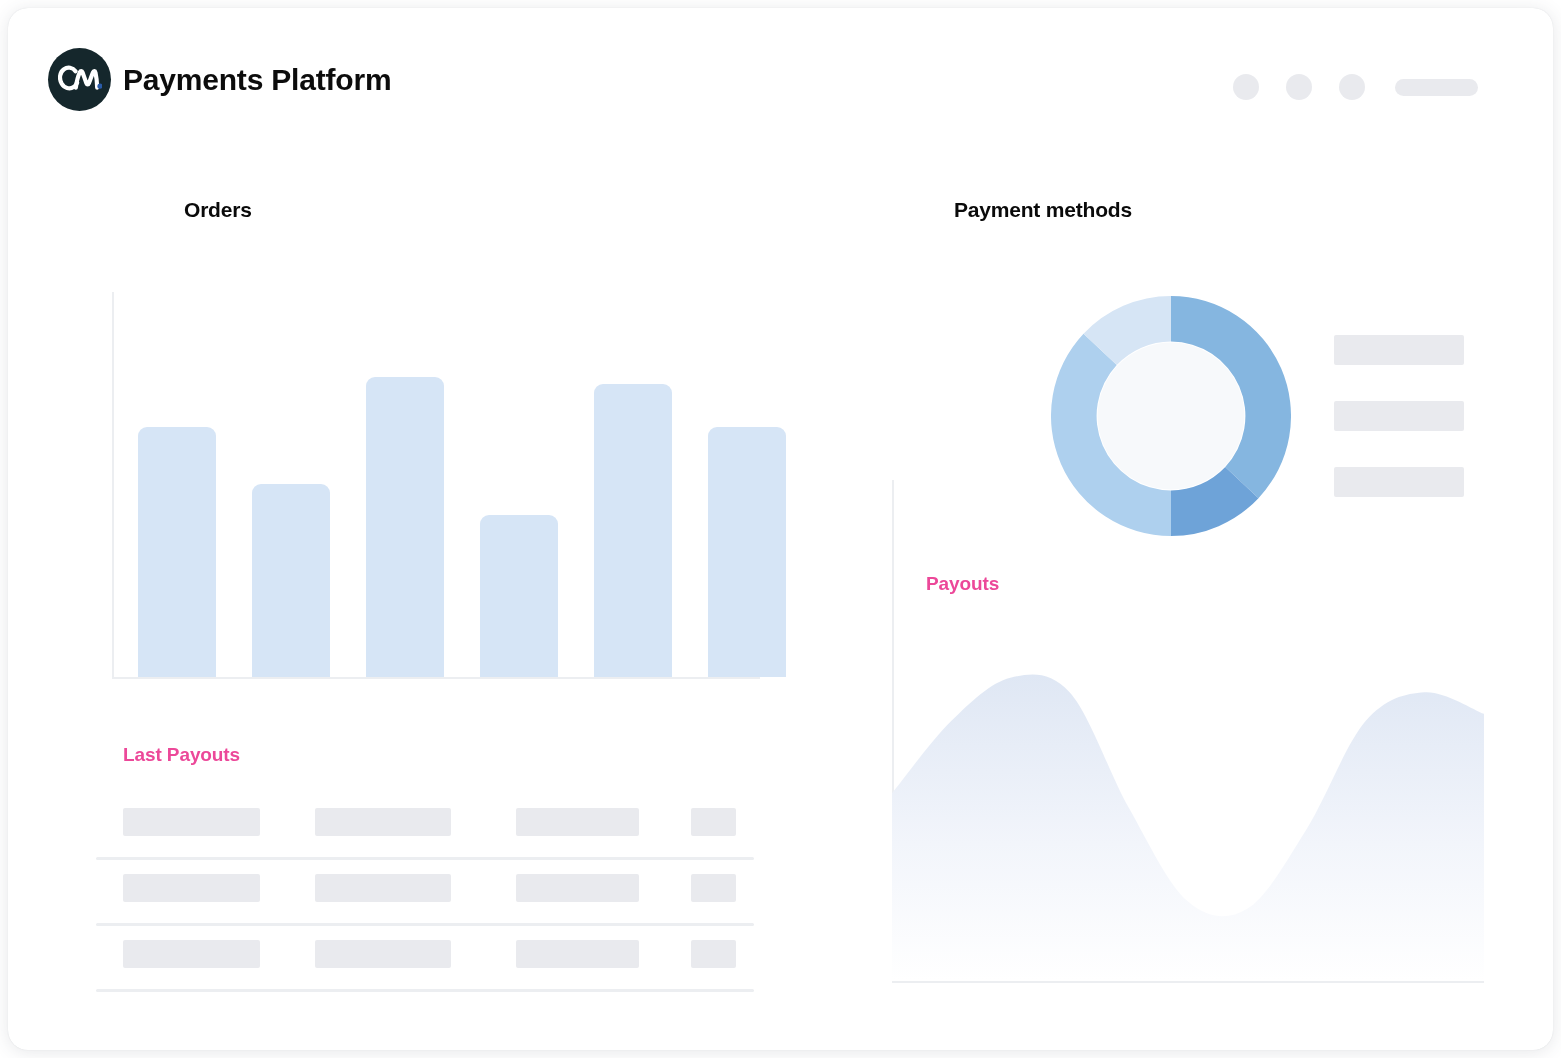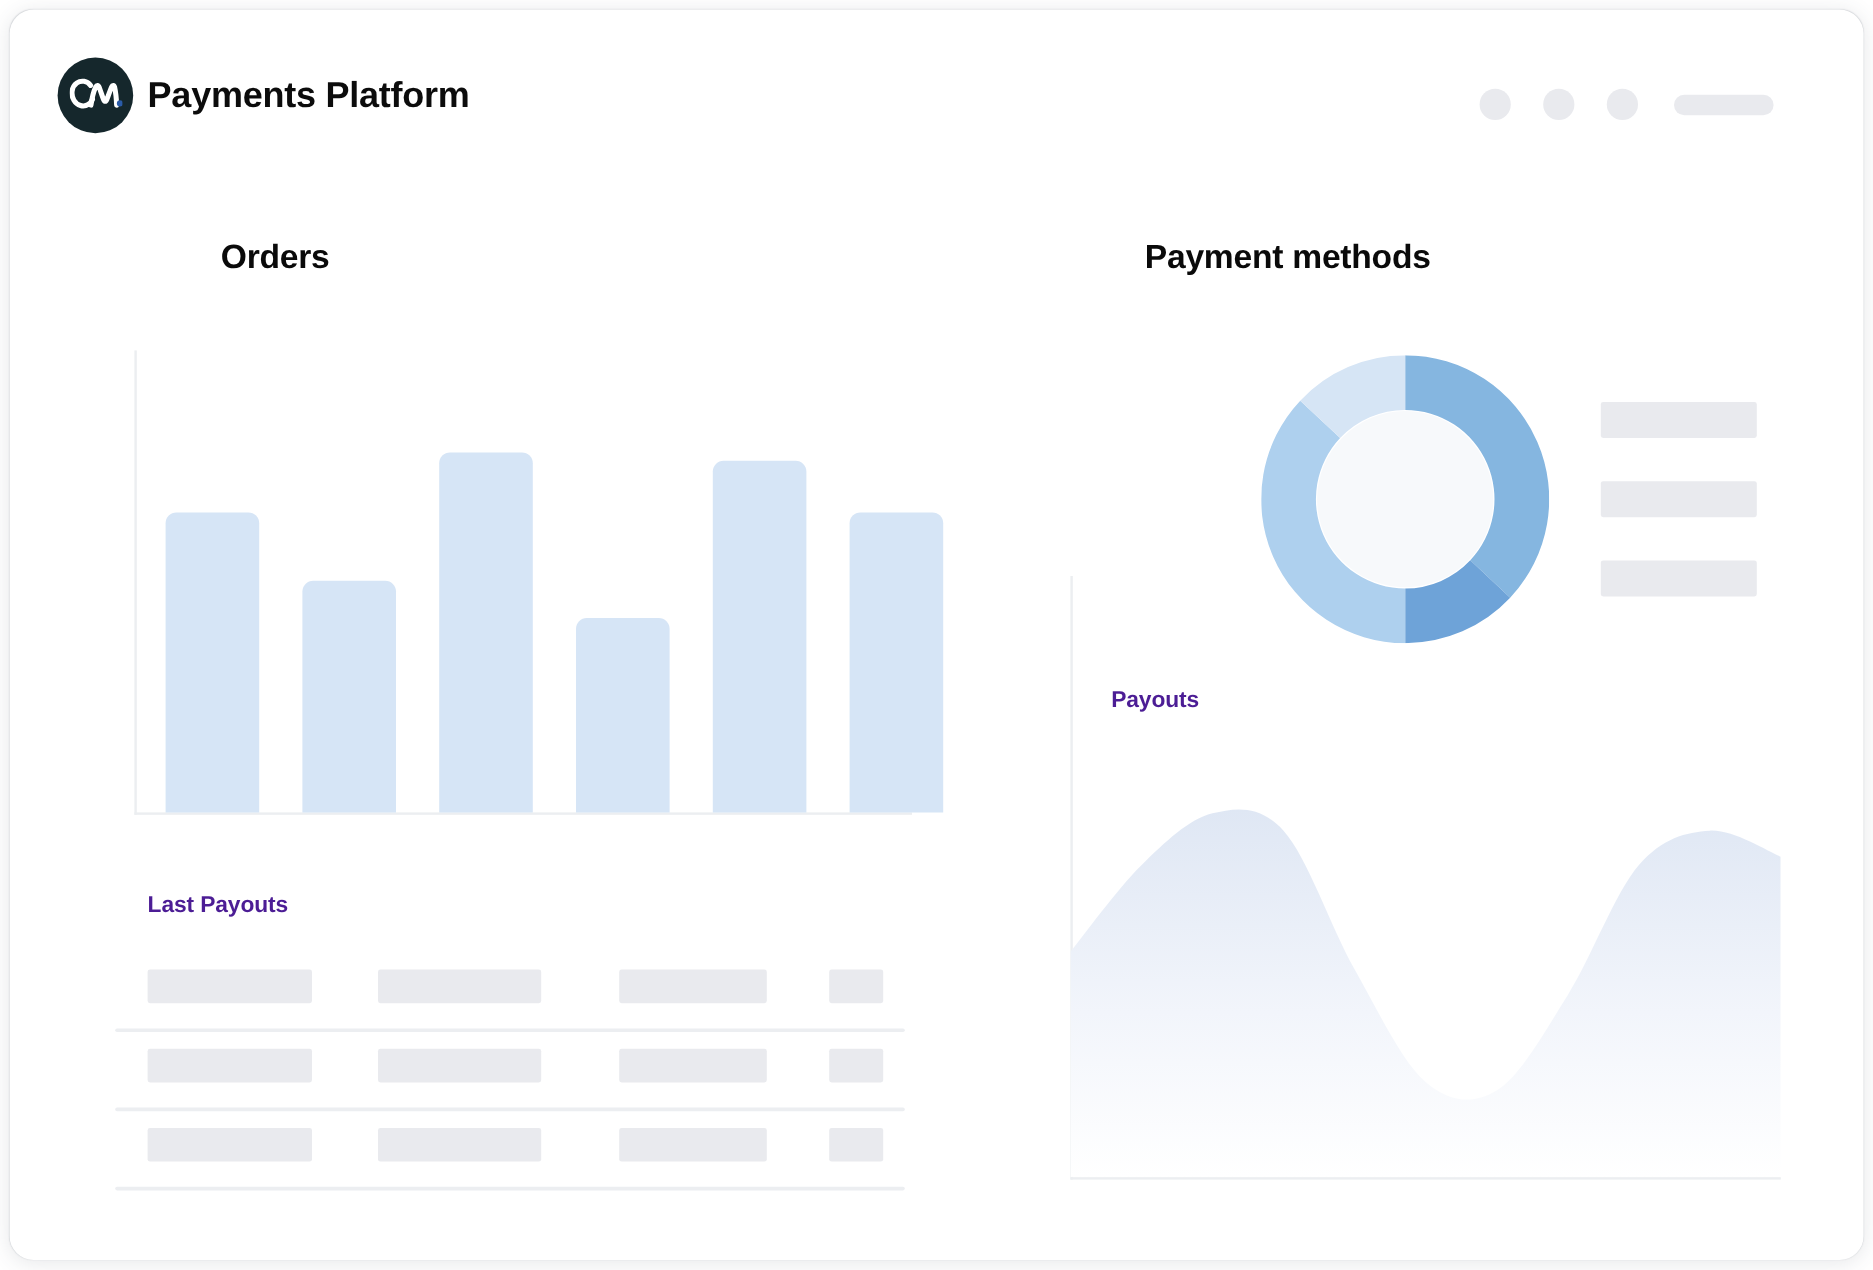--- a/index.html
+++ b/index.html
@@ -78,34 +78,34 @@
     width: 83px;
     height: 17px;
     border-radius: 9px;
     background: #e9eaee;
     margin-left: 3px;
   }
 
   
   .section-title {
     position: absolute;
-    font-size: 28px;
+    font-size: 21px;
     font-weight: bold;
     color: #0a0a0a;
     letter-spacing: -0.2px;
     white-space: nowrap;
   }
   #orders-title { left: 176px; top: 190px; }
   #methods-title { left: 946px; top: 190px; }
 
   .subsection-title {
     position: absolute;
     font-size: 19px;
     font-weight: bold;
-    color: #4c1d95;
+    color: #ec4899;
     letter-spacing: -0.1px;
     white-space: nowrap;
   }
   #last-payouts-title { left: 115px; top: 736px; }
   #payouts-title { left: 918px; top: 565px; }
 
   
   #orders-chart {
     position: absolute;
     left: 104px;

